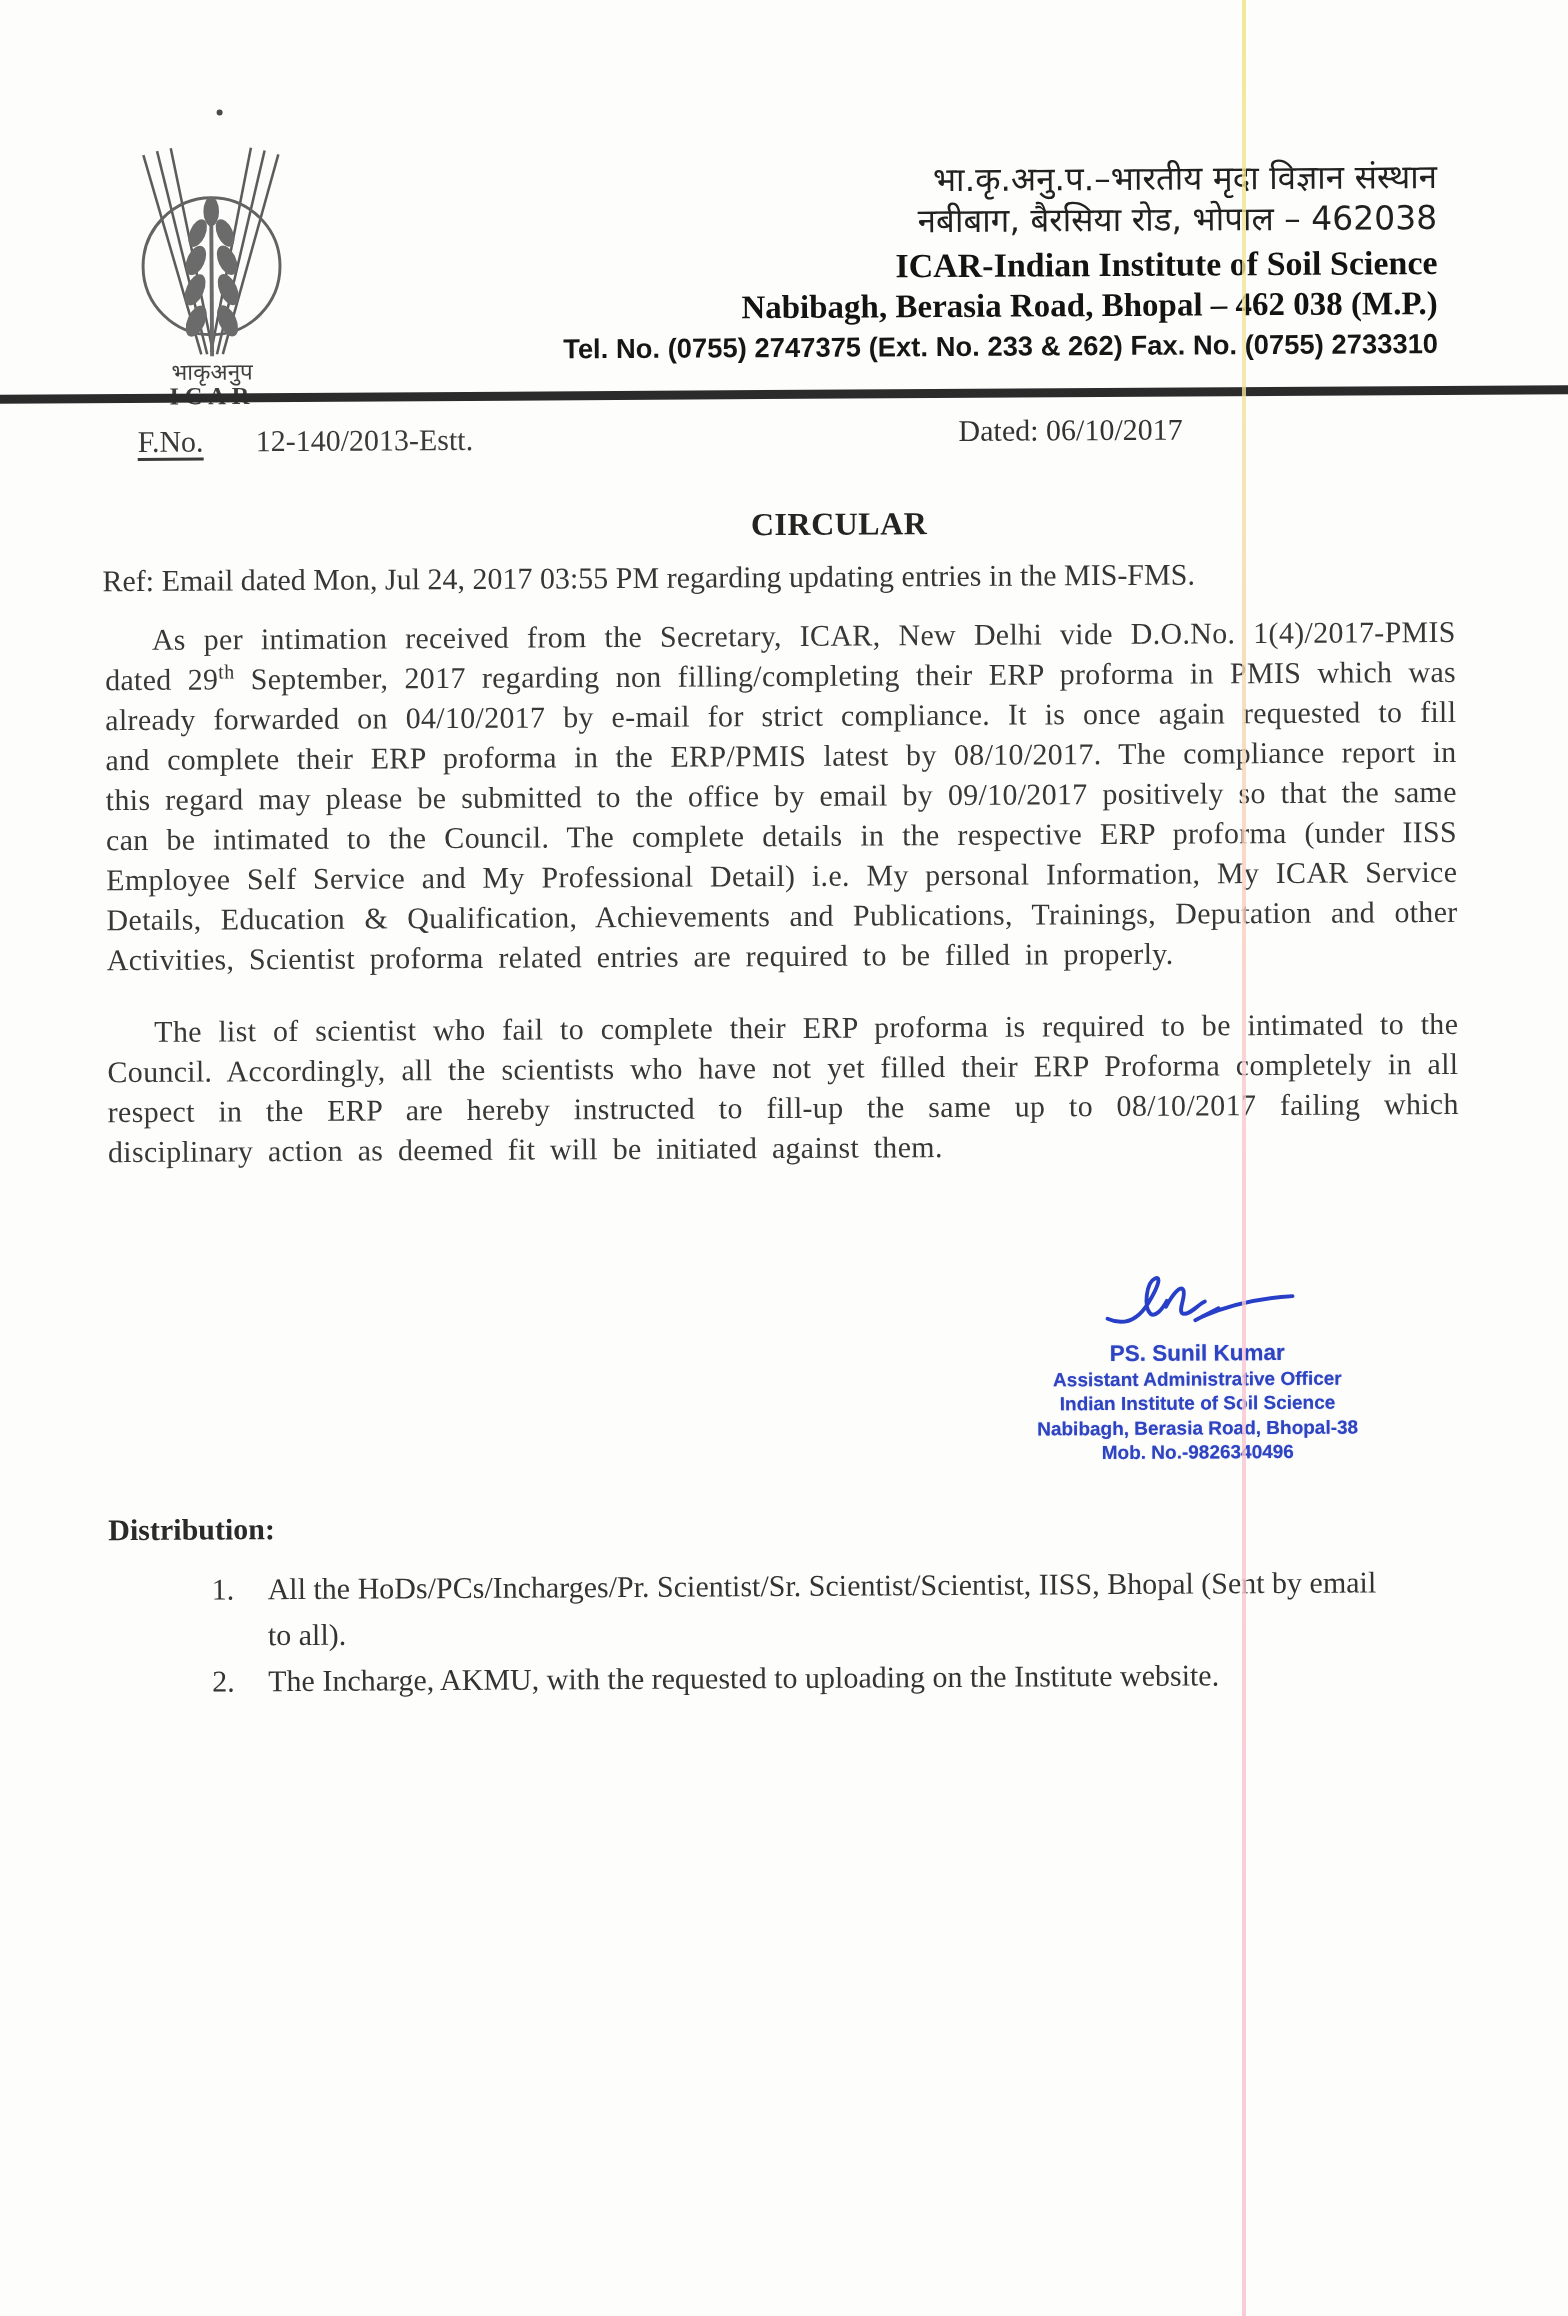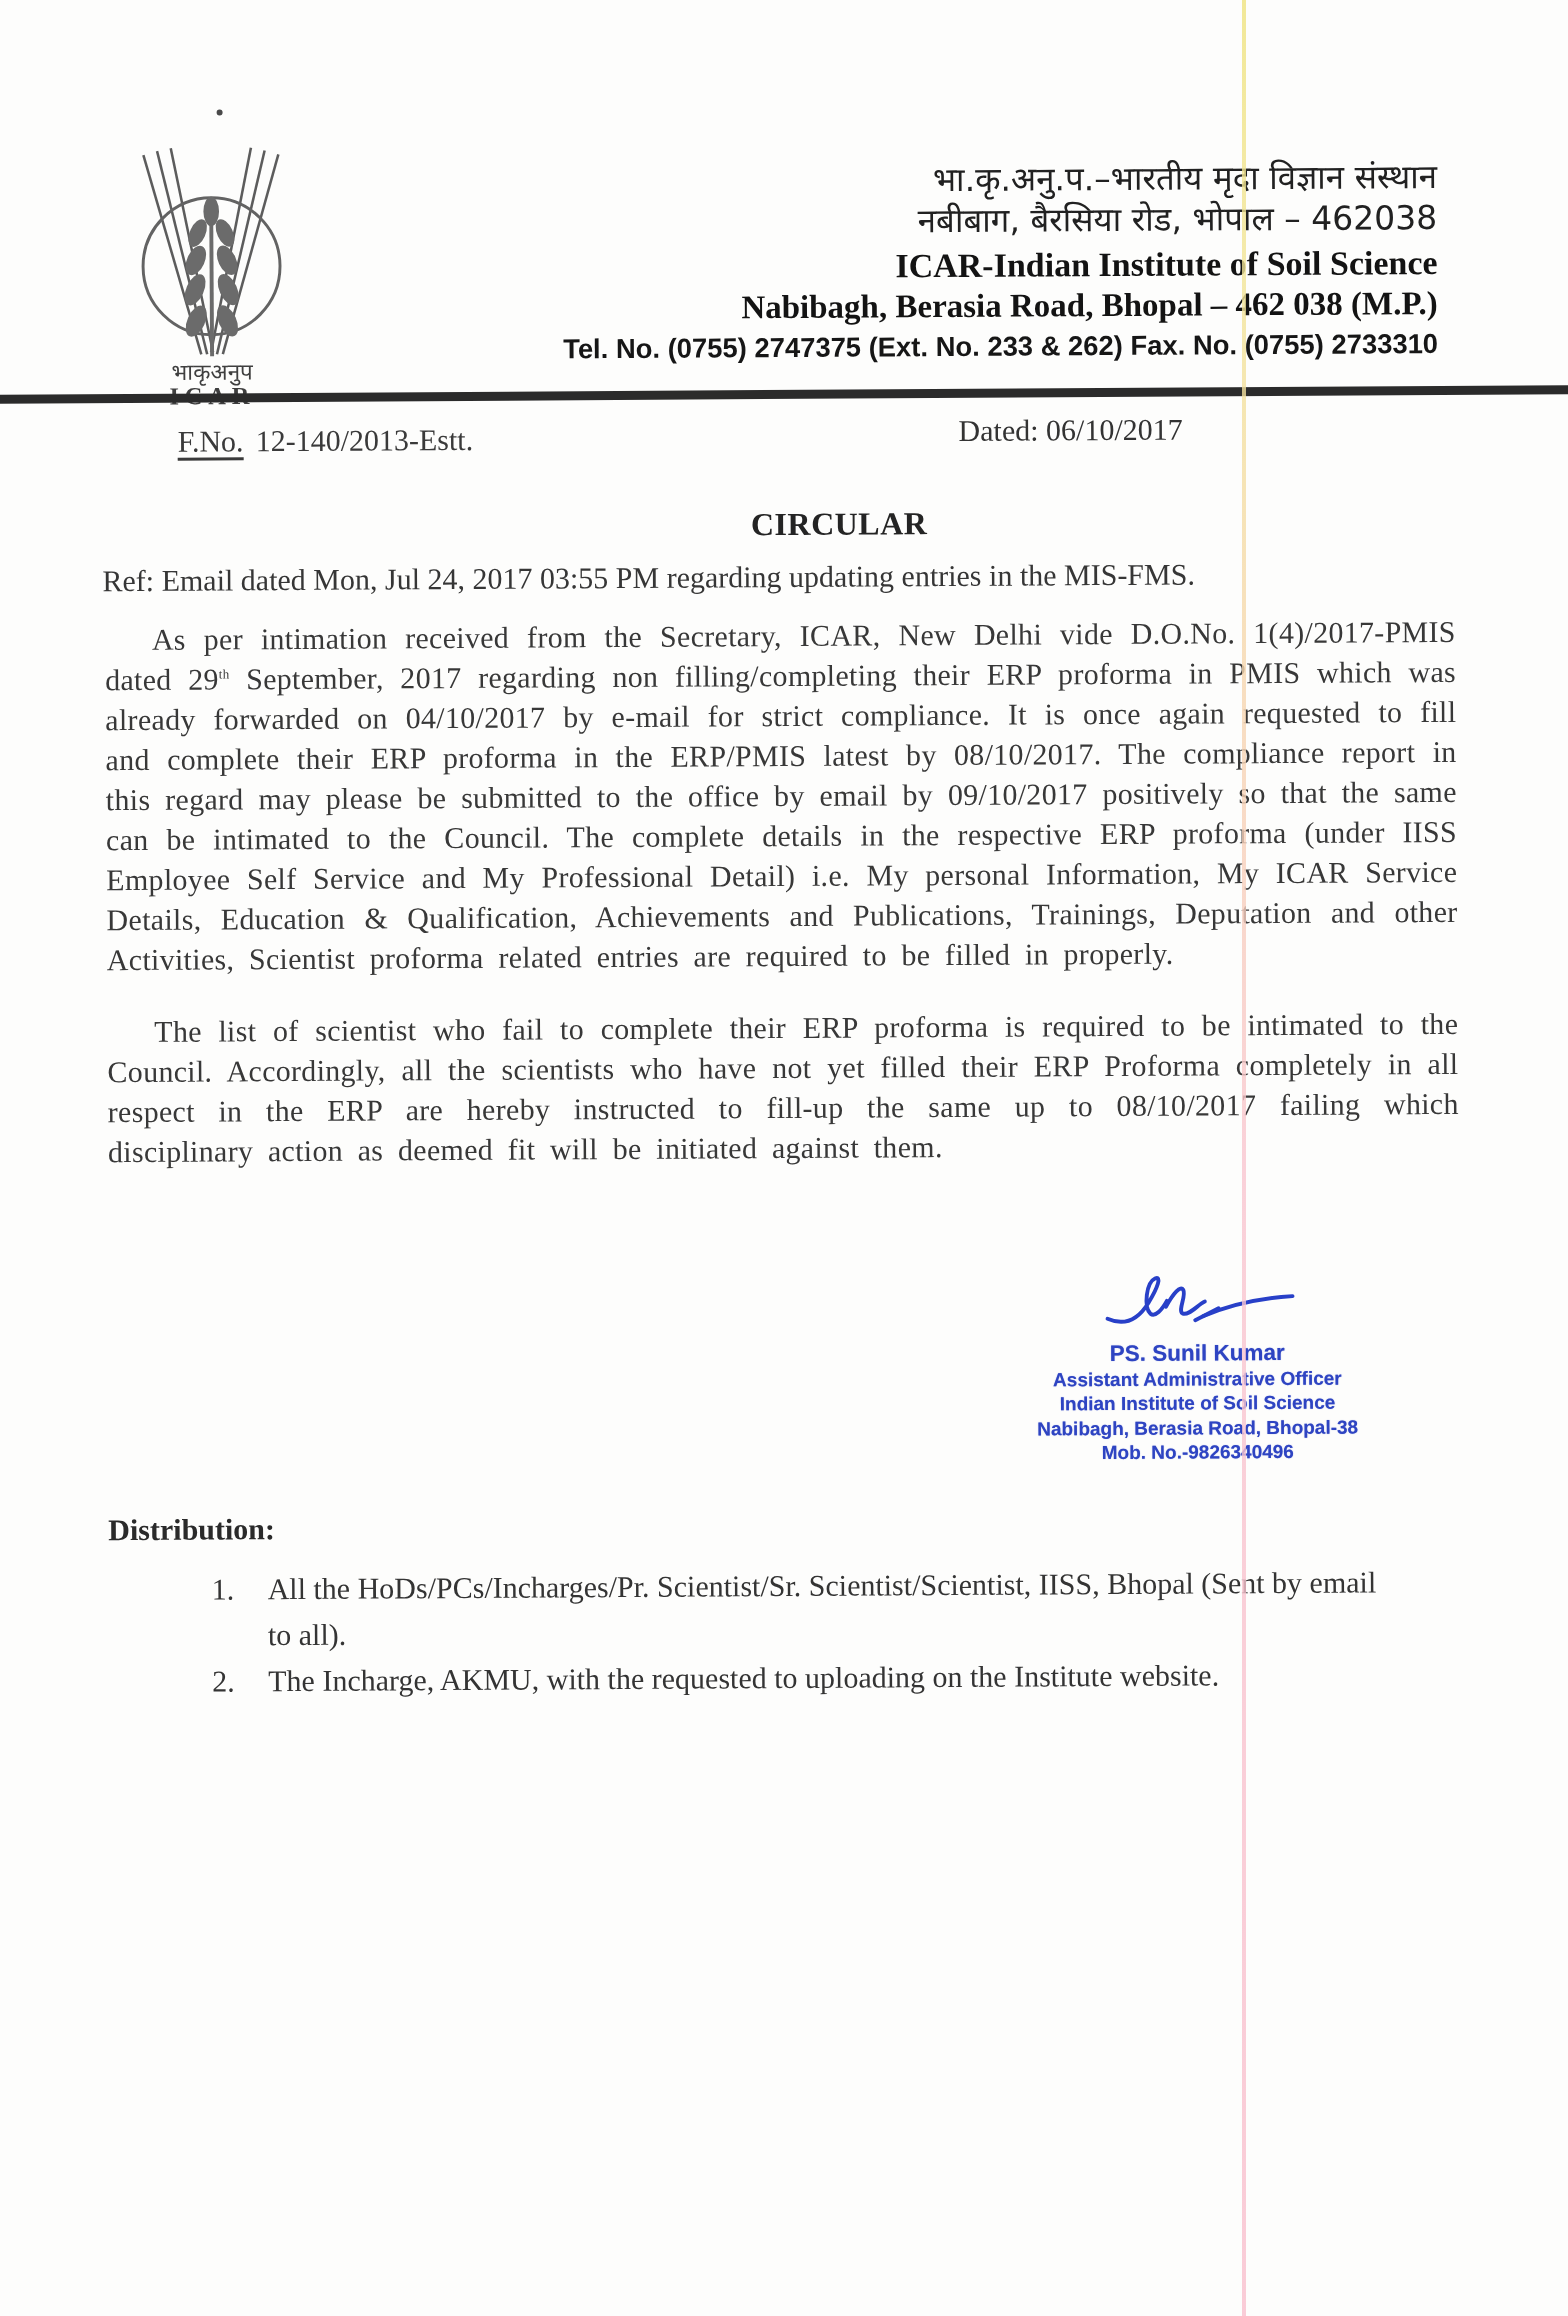--- a/index.html
+++ b/index.html
@@ -27,38 +27,38 @@
 
   .letterhead{position:absolute;top:160px;right:125px;text-align:right;color:#1d1d1d;}
   .lh-hindi{font-family:"DejaVu Sans", sans-serif;font-size:33px;line-height:41px;color:#212121;}
   .lh-org{font-weight:bold;font-size:34px;line-height:41px;color:#131313;margin-top:3.9px;}
   .lh-addr{font-weight:bold;font-size:33px;line-height:40px;color:#131313;}
   .lh-tel{font-family:"Liberation Sans", sans-serif;font-weight:bold;font-size:27.4px;line-height:35px;color:#161616;margin-top:2.9px;}
 
   .rule{position:absolute;top:390px;left:-11.8px;width:1592px;height:8.8px;background:#2b2b2b;}
 
   .meta-row{position:absolute;top:421px;left:142px;width:1274px;font-size:30px;color:#3a3a3a;}
-  .fno-label{text-decoration:underline;text-underline-offset:5.9px;margin-left:40px;}
+  .fno-label{text-decoration:underline;text-underline-offset:5.9px;}
   .fno-value{position:absolute;left:118px;top:0;}
   .dated{position:absolute;left:821px;top:-5.9px;color:#333;}
 
   .doc-title{
     position:absolute;top:506px;left:157px;width:1372px;text-align:center;
     font-weight:bold;font-size:32px;letter-spacing:0.5px;color:#242424;
   }
   .ref-line{position:absolute;top:560px;left:106px;width:1362px;font-size:30px;color:#363636;}
 
   .bodytext{
     position:absolute;top:616px;left:108px;width:1351px;
     font-size:30px;line-height:40px;text-align:justify;
     color:#383838;word-spacing:6.9px;letter-spacing:0.3px;
   }
   .bodytext p{margin:0;text-indent:47px;}
   .bodytext p + p{margin-top:32px;}
-  .bodytext sup{font-size:13px;vertical-align:super;line-height:0;}
+  .bodytext sup{font-size:20px;vertical-align:super;line-height:0;}
 
   .sig-svg{position:absolute;left:1100px;top:1272px;width:206px;height:76px;z-index:4;}
   .stamp{
     position:absolute;left:1010px;top:1343px;width:372px;text-align:center;
     font-family:"Liberation Sans", sans-serif;font-weight:bold;color:#2e44c2;
     text-shadow:0 0 1px rgba(46,68,194,.55);z-index:4;
   }
   .stamp-line{font-size:19px;line-height:24.5px;}
   .stamp-line.first{font-size:22.5px;line-height:26.5px;}
 

